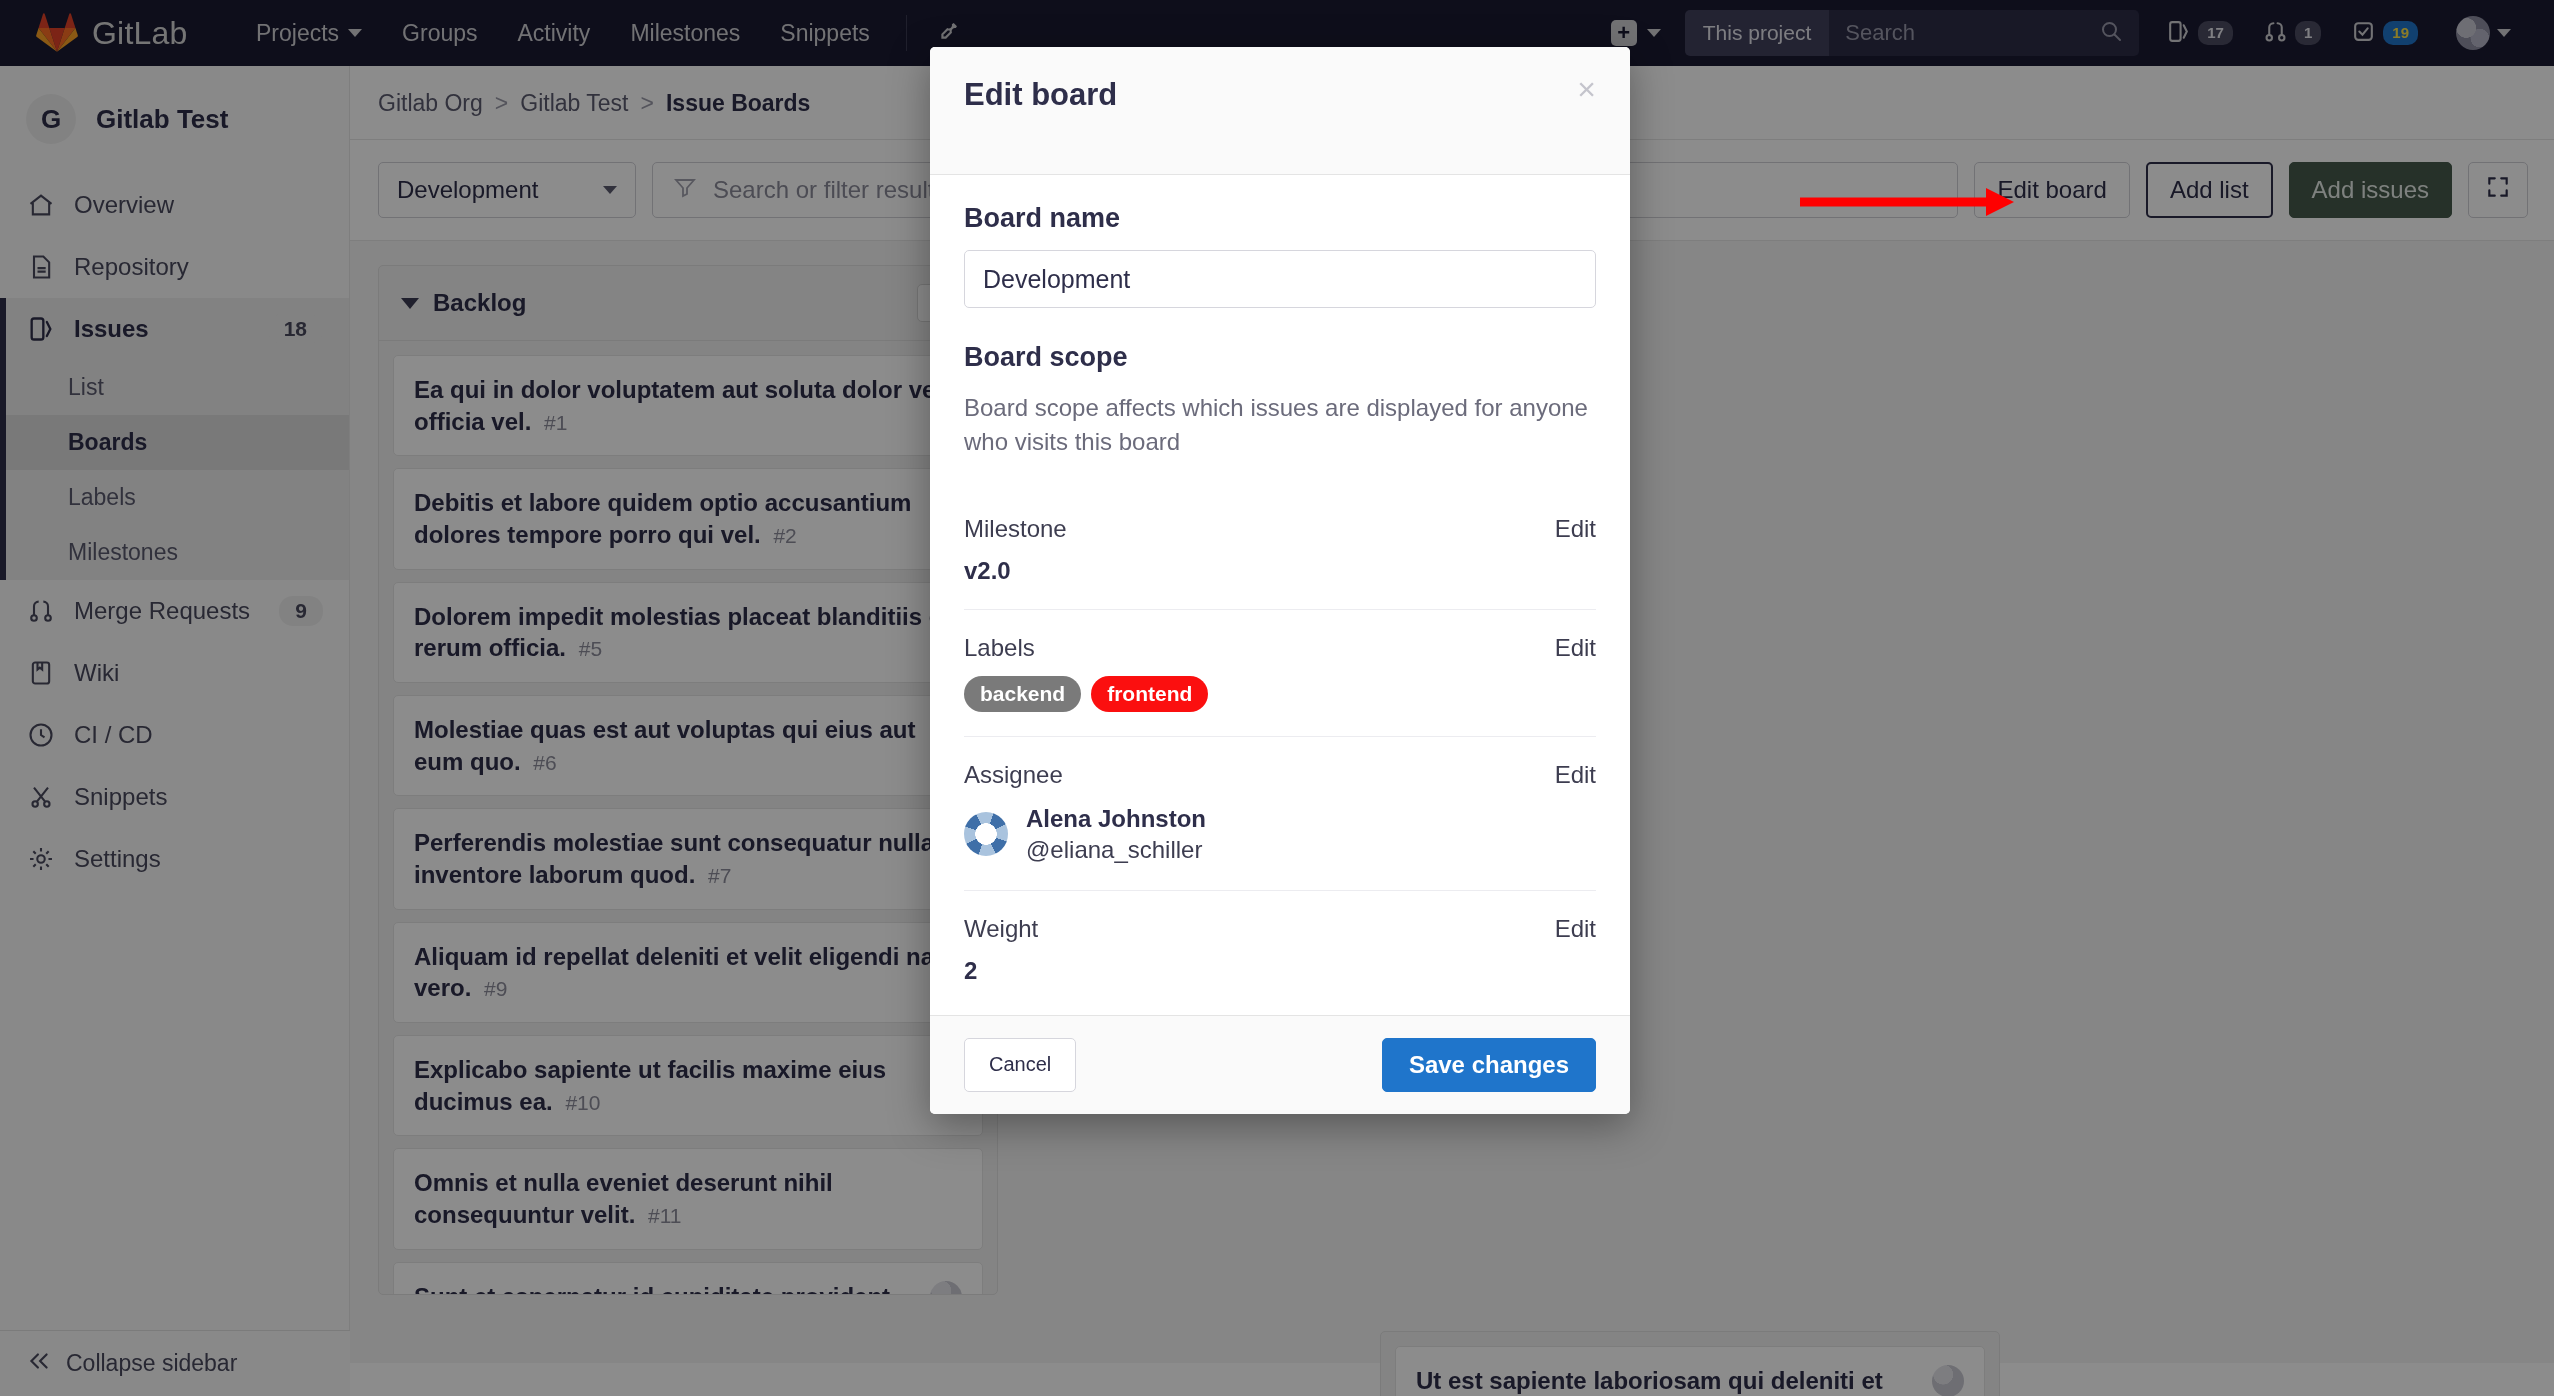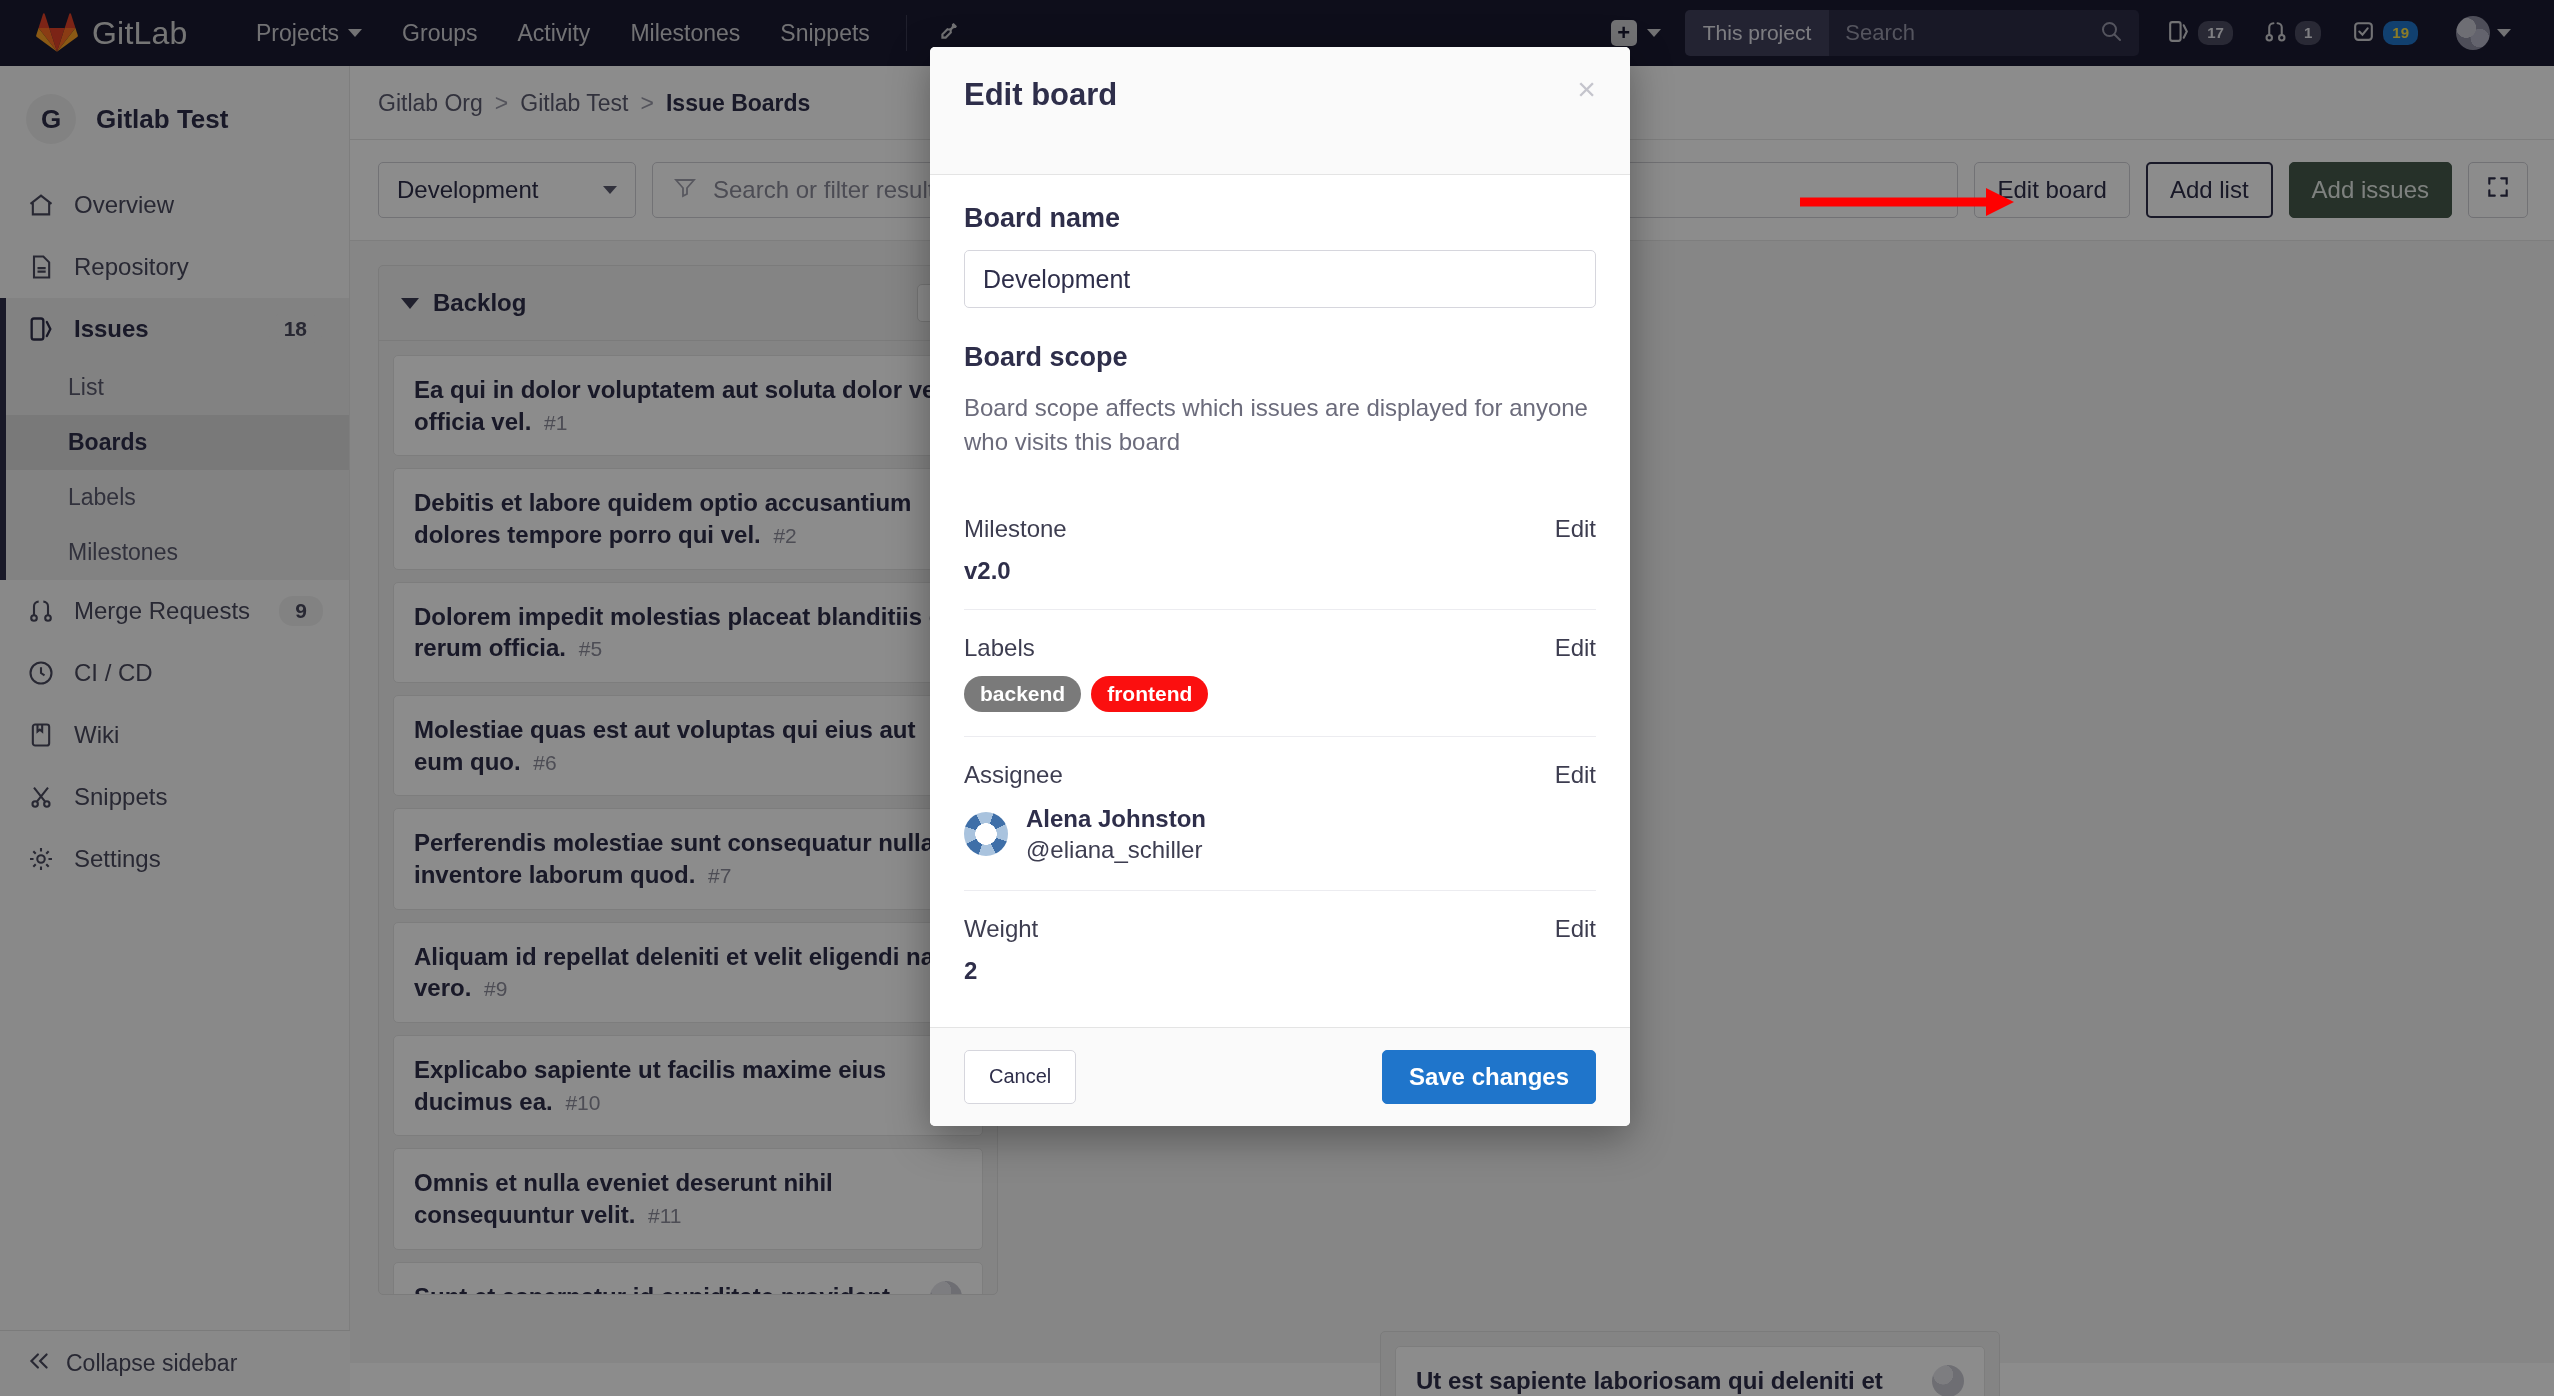--- a/index.html
+++ b/index.html
@@ -149,21 +149,21 @@
     position: absolute; z-index: 50; left: 930px; top: 47px; width: 700px;
     background: #fff; border-radius: 5px; box-shadow: 0 12px 40px rgba(0,0,0,.35);
     overflow: hidden;
   }
   .modal-head {
     background: #fafafa; border-bottom: 1px solid #e4e4e4; padding: 30px 34px;
     display: flex; align-items: flex-start; justify-content: space-between; height: 128px;
   }
   .modal-title { font-size: 31px; font-weight: 700; color: #2e2e4a; }
   .modal-x { font-size: 32px; color: #c4c4cc; cursor: pointer; line-height: .8; }
-  .modal-body { padding: 28px 34px 18px 34px; }
+  .modal-body { padding: 28px 34px 6px 34px; }
   .fld-label { font-size: 27px; font-weight: 700; color: #2e2e4a; margin-bottom: 16px; }
   .txt-input {
     width: 100%; height: 58px; border: 1px solid #d6d6dd; border-radius: 5px;
     padding: 0 18px; font-size: 25px; color: #2e2e4a; font-family: "Liberation Sans", sans-serif;
     background: #fff;
   }
   .scope-title { font-size: 27px; font-weight: 700; color: #2e2e4a; margin: 34px 0 18px; }
   .scope-desc { font-size: 24px; color: #6b6b7b; line-height: 1.42; margin-bottom: 32px; }
   .scope-row { padding: 24px 0; border-bottom: 1px solid #ececf0; }
   .scope-row:last-child { border-bottom: none; }
@@ -354,35 +354,35 @@
           <path d="M6 15.6V8a4 4 0 0 1 4-4M18 15.6V8a4 4 0 0 0-4-4"></path>
         </svg>
       </span>
       <span>Merge Requests</span>
       <span class="badge">9</span>
     </div>
 
     <div class="side-item">
       <span class="ico">
         <svg width="28" height="28" viewBox="0 0 24 24" fill="none" stroke="#4a4a5e" stroke-width="1.8">
+          <rect x="5" y="3" width="14" height="18" rx="2"></rect>
+            <path d="M13 3v6l-2-1.6L9 9V3"></path>
+        </svg>
+      </span>
+      <span>Wiki</span>
+    </div>
+
+    <div class="side-item">
+      <span class="ico">
+        <svg width="28" height="28" viewBox="0 0 24 24" fill="none" stroke="#4a4a5e" stroke-width="1.8">
           <circle cx="12" cy="12" r="9"></circle>
             <path d="M12 7v5l3 2"></path>
         </svg>
       </span>
       <span>CI / CD</span>
-    </div>
-
-    <div class="side-item">
-      <span class="ico">
-        <svg width="28" height="28" viewBox="0 0 24 24" fill="none" stroke="#4a4a5e" stroke-width="1.8">
-          <rect x="5" y="3" width="14" height="18" rx="2"></rect>
-            <path d="M13 3v6l-2-1.6L9 9V3"></path>
-        </svg>
-      </span>
-      <span>Wiki</span>
     </div>
 
     <div class="side-item">
       <span class="ico">
         <svg width="28" height="28" viewBox="0 0 24 24" fill="none" stroke="#4a4a5e" stroke-width="1.8">
           <circle cx="7" cy="18" r="2.3"></circle>
             <circle cx="17" cy="18" r="2.3"></circle>
           <path d="M8.5 16 18 4M15.5 16 6 4"></path>
         </svg>
       </span>

